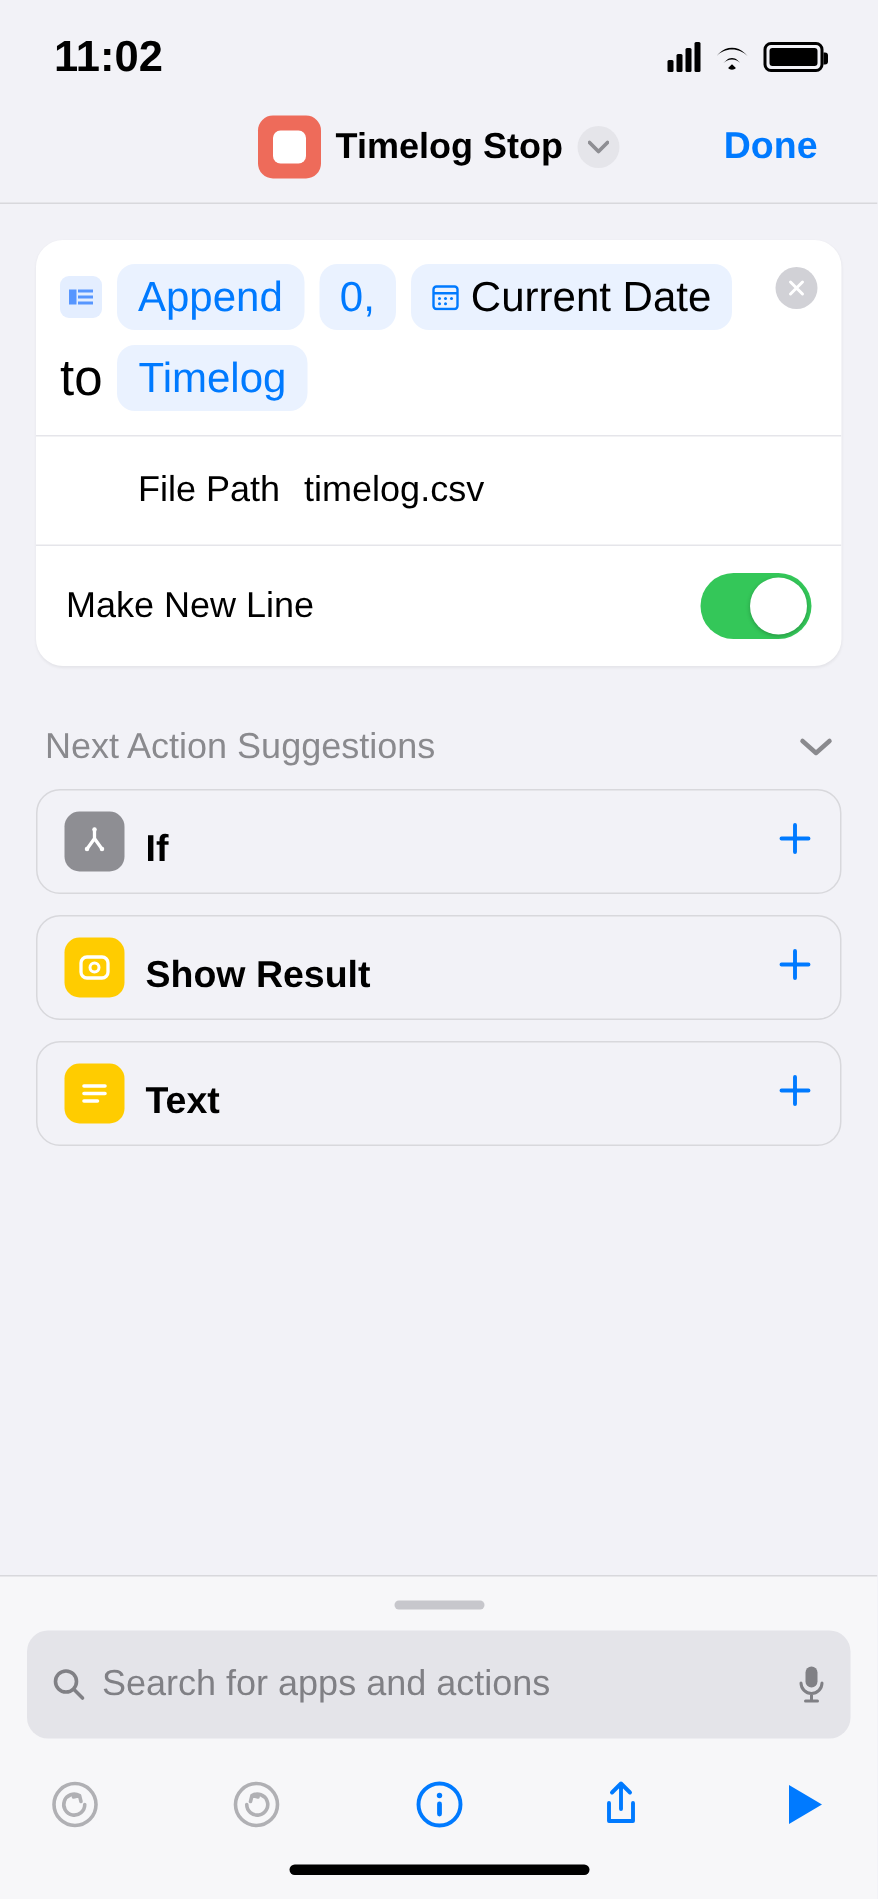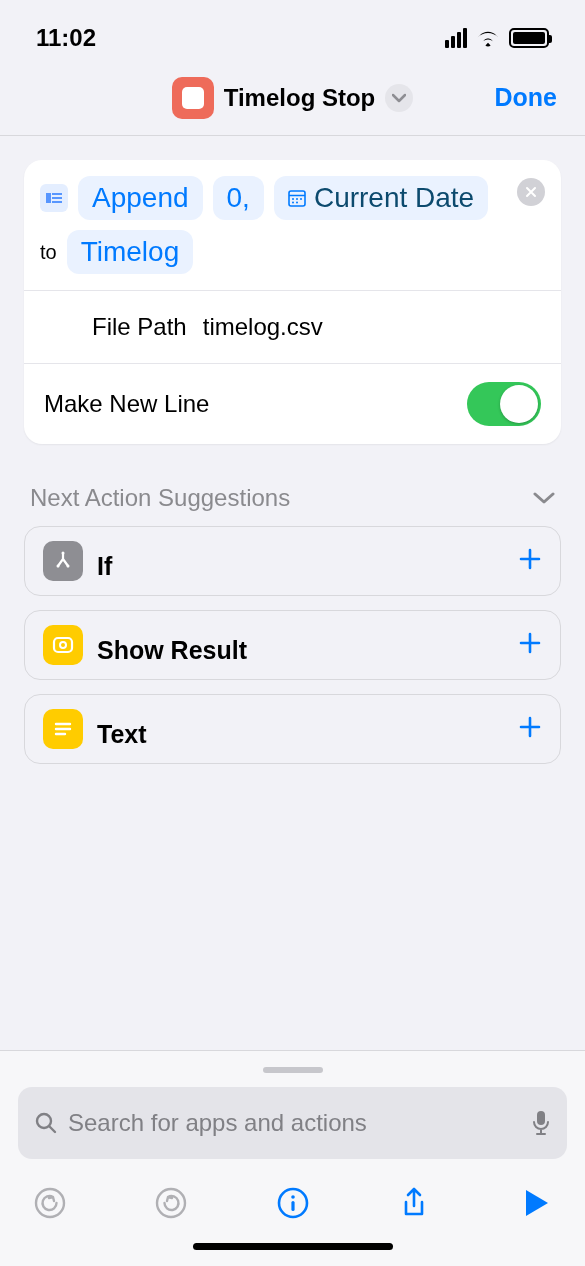--- a/index.html
+++ b/index.html
@@ -12,21 +12,21 @@
     position: relative;
   }
 
   
   .status-bar {
     display: flex;
     justify-content: space-between;
     align-items: center;
     padding: 16px 36px 0 36px;
     height: 60px;
-    font-size: 24px;
+    font-size: 29px;
     font-weight: 600;
   }
   .status-right { display: flex; align-items: center; gap: 8px; }
   .signal-bars { display: flex; align-items: flex-end; gap: 2px; }
   .signal-bars span { width: 4px; background: #000; border-radius: 1px; }
   .signal-bars span:nth-child(1){height:8px}
   .signal-bars span:nth-child(2){height:12px}
   .signal-bars span:nth-child(3){height:16px}
   .signal-bars span:nth-child(4){height:20px}
   .wifi-icon svg { width: 26px; height: 20px; display:block; }
@@ -48,21 +48,21 @@
   .shortcut-icon-inner {
     width:22px; height:22px; background:#fff; border-radius:5px;
   }
   .nav-title { font-size:24px; font-weight:600; }
   .nav-chevron {
     width:28px; height:28px; background:#e5e5ea; border-radius:50%;
     display:flex; align-items:center; justify-content:center;
   }
   .nav-chevron svg { width:14px; height:10px; }
   .done-btn {
-    position:absolute; right:28px; font-size:25px; font-weight:600; color:#007aff;
+    position:absolute; right:40px; font-size:25px; font-weight:600; color:#007aff;
   }
 
   
   .content { padding: 24px 24px 0 24px; }
 
   
   .action-card {
     background:#fff; border-radius:18px; overflow:hidden;
     box-shadow: 0 1px 2px rgba(0,0,0,0.06);
   }
@@ -76,25 +76,25 @@
     width:28px; height:28px; background:#e4eeff; border-radius:6px;
     display:flex; align-items:center; justify-content:center;
   }
   .app-mini-icon svg { width:18px; height:14px; }
   .token {
     background:#eaf2ff; color:#007aff; font-weight:500;
     padding:6px 14px; border-radius:12px; font-size:28px;
   }
   .token-var {
     display:inline-flex; align-items:center; gap:8px;
-    background:#eaf2ff; color:#0c4a6e; font-weight:500;
+    background:#eaf2ff; color:#000000; font-weight:500;
     padding:6px 14px; border-radius:12px; font-size:28px;
   }
   .token-var svg { width:18px; height:18px; }
-  .plain-word { color:#000; font-size:20px; }
+  .plain-word { color:#000; font-size:34px; }
   .clear-btn {
     position:absolute; right:16px; top:18px;
     width:28px; height:28px; background:#d1d1d6; border-radius:50%;
     display:flex; align-items:center; justify-content:center;
   }
   .clear-btn svg { width:12px; height:12px; }
 
   .param-row { display:flex; align-items:center; gap:16px; font-size:24px; padding:22px 20px; border-top:1px solid #e5e5ea;}
   .param-label { color:#000;margin-left:48px; }
   .param-value { color:#000; font-weight:400; }

